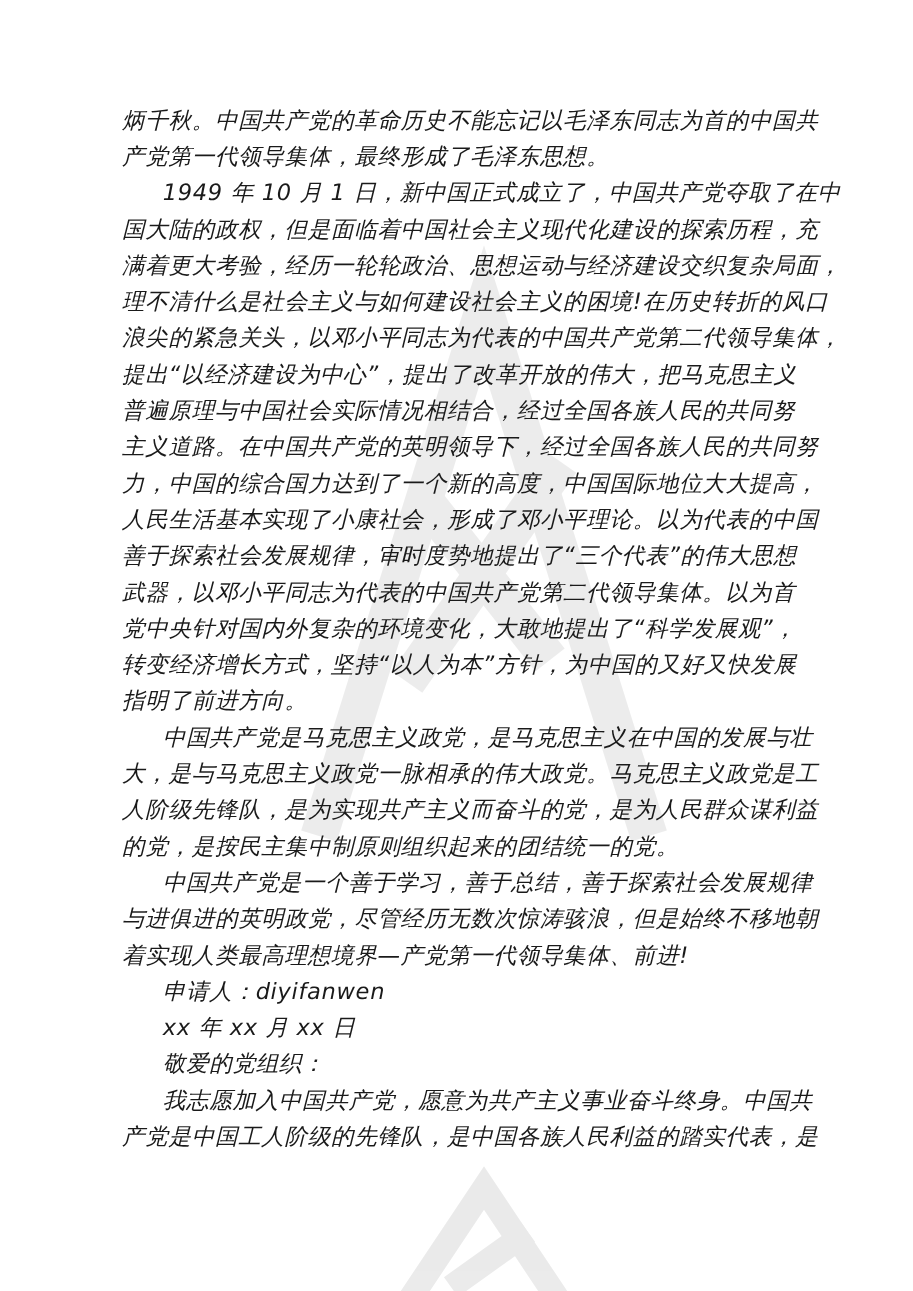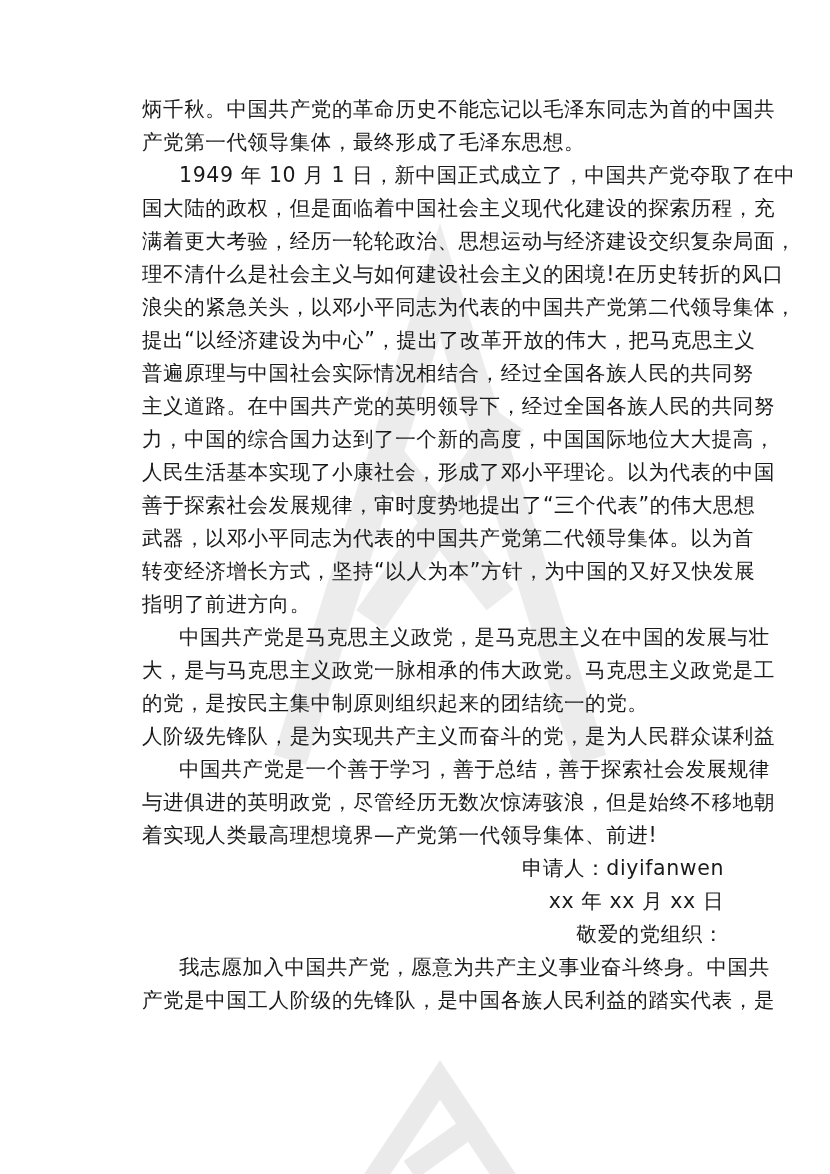--- a/index.html
+++ b/index.html
@@ -10,34 +10,34 @@
     body {
       width: 830px;
       height: 1174px;
       position: relative;
       overflow: hidden;
       font-family: "DejaVu Sans", "Liberation Sans", sans-serif;
       color: #1a1a1a;
     }
     .page {
       position: absolute;
-      left: 142px;
+      left: 111px;
       top: 93px;
       width: 582px;
+      font-style: italic;
     }
     .line {
       height: 33px;
       line-height: 33px;
       font-size: 20.5px;
       white-space: nowrap;
       letter-spacing: 0.6px;
     }
     .indent {
       padding-left: 37px;
-      text-align: right;
     }
     .heading {
       font-weight: bold;
       letter-spacing: 0.3px;
     }
     .watermark {
       position: absolute;
       left: 250px;
       top: 200px;
       width: 380px;
@@ -81,26 +81,27 @@
       <div class="line">满着更大考验，经历一轮轮政治、思想运动与经济建设交织复杂局面，</div>
       <div class="line">理不清什么是社会主义与如何建设社会主义的困境!在历史转折的风口</div>
       <div class="line">浪尖的紧急关头，以邓小平同志为代表的中国共产党第二代领导集体，</div>
       <div class="line">提出“以经济建设为中心”，提出了改革开放的伟大，把马克思主义</div>
       <div class="line">普遍原理与中国社会实际情况相结合，经过全国各族人民的共同努</div>
       <div class="line">主义道路。在中国共产党的英明领导下，经过全国各族人民的共同努</div>
       <div class="line">力，中国的综合国力达到了一个新的高度，中国国际地位大大提高，</div>
       <div class="line">人民生活基本实现了小康社会，形成了邓小平理论。以为代表的中国</div>
       <div class="line">善于探索社会发展规律，审时度势地提出了“三个代表”的伟大思想</div>
       <div class="line">武器，以邓小平同志为代表的中国共产党第二代领导集体。以为首</div>
+      <div class="line">党中央针对国内外复杂的环境变化，大敢地提出了“科学发展观”，</div>
       <div class="line">转变经济增长方式，坚持“以人为本”方针，为中国的又好又快发展</div>
       <div class="line">指明了前进方向。</div>
       <div class="line indent">中国共产党是马克思主义政党，是马克思主义在中国的发展与壮</div>
       <div class="line">大，是与马克思主义政党一脉相承的伟大政党。马克思主义政党是工</div>
+      <div class="line">人阶级先锋队，是为实现共产主义而奋斗的党，是为人民群众谋利益</div>
       <div class="line">的党，是按民主集中制原则组织起来的团结统一的党。</div>
-      <div class="line">人阶级先锋队，是为实现共产主义而奋斗的党，是为人民群众谋利益</div>
       <div class="line indent">中国共产党是一个善于学习，善于总结，善于探索社会发展规律</div>
       <div class="line">与进俱进的英明政党，尽管经历无数次惊涛骇浪，但是始终不移地朝</div>
       <div class="line">着实现人类最高理想境界—产党第一代领导集体、前进!</div>
       <div class="line indent">申请人：diyifanwen</div>
       <div class="line indent">xx 年 xx 月 xx 日</div>
     </div>
   <div id="section-lines">
       <div class="line indent">敬爱的党组织：</div>
       <div class="line indent">我志愿加入中国共产党，愿意为共产主义事业奋斗终身。中国共</div>
       <div class="line">产党是中国工人阶级的先锋队，是中国各族人民利益的踏实代表，是</div>

